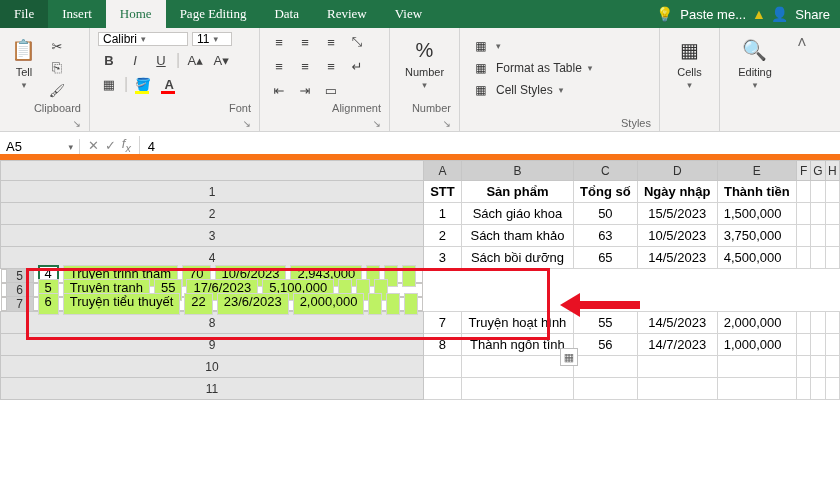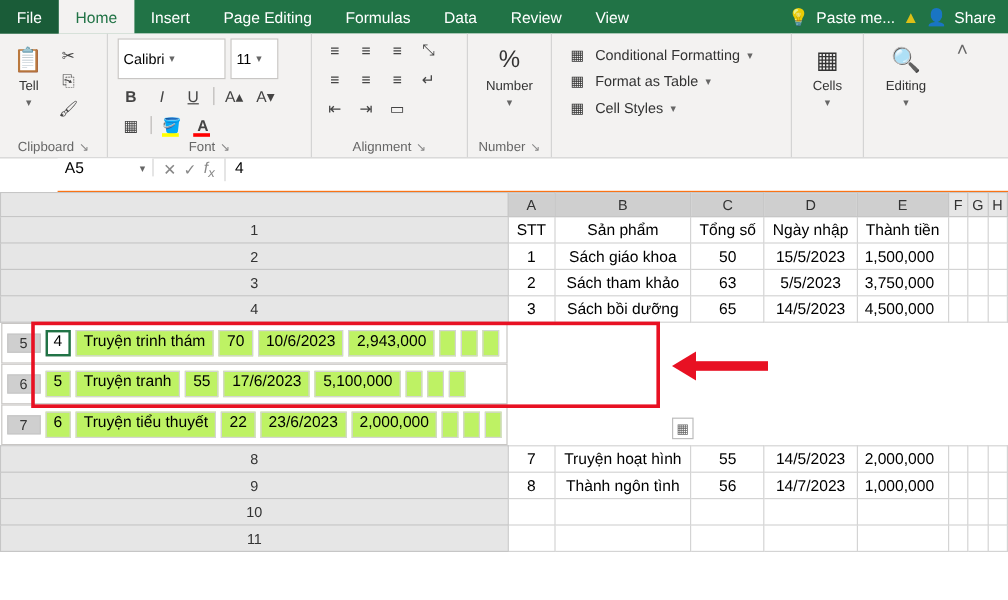--- a/index.html
+++ b/index.html
@@ -1,80 +1,79 @@
 <!DOCTYPE html>
 <html><head>
 <meta charset="utf-8">
 <style>
   * { box-sizing: border-box; margin: 0; padding: 0; font-family: "Segoe UI", Arial, sans-serif; }
   body { background: #fff; width: 840px; height: 500px; overflow: hidden; position: relative; }
 
   
   .titlebar { background: #217346; height: 28px; display: flex; align-items: stretch; color: #fff; font-size: 13px; }
-  .titlebar .tab { padding: 0 14px; display: flex; align-items: center; cursor: pointer; }
+  .titlebar .tab { padding: 0 14px; display: flex; align-items: center; cursor: pointer; font-family: Liberation Serif, serif; }
   .titlebar .tab.file { background: #1a5c38; }
   .titlebar .tab.active { background: #f3f2f1; color: #217346; }
   .titlebar .spacer { flex: 1; }
   .titlebar .right { display: flex; align-items: center; gap: 6px; padding-right: 10px; }
   .titlebar .right .ico { font-size: 14px; opacity: .9; }
 
   
   .ribbon { background: #f3f2f1; border-bottom: 1px solid #d4d4d4; height: 104px; display: flex; }
   .group { border-right: 1px solid #d4d4d4; padding: 4px 8px 2px 8px; display: flex; flex-direction: column; justify-content: space-between; }
-  .group .label { font-size: 11px; color: #666; text-align: center; padding-top: 2px; display:flex; justify-content:center; align-items:flex-end; gap:4px;}
+  .group .label { font-size: 11px; color: #666; text-align: center; padding-top: 2px; display:flex; justify-content:center; align-items:flex-end; gap:4px;flex-direction:column;}
   .group .label .launcher { font-size:10px; color:#888; }
   .bigbtn { display: flex; flex-direction: column; align-items: center; justify-content: center; gap: 2px; font-size: 11px; color: #333; padding: 4px 2px; cursor:pointer; }
   .bigbtn .ic { width: 28px; height: 28px; display:flex; align-items:center; justify-content:center; font-size:20px; }
   .row { display: flex; align-items: center; gap: 4px; }
   .smbtn { width: 22px; height: 20px; display:flex; align-items:center; justify-content:center; font-size:13px; color:#444; cursor:pointer; border-radius:2px; }
-  .sel { border:1px solid #c8c6c4; background:#fff; font-size:12px; padding:1px 4px; height:34px; display:flex; align-items:center; gap:4px; cursor:pointer;}
+  .sel { border:1px solid #c8c6c4; background:#fff; font-size:12px; padding:1px 4px; height:14px; display:flex; align-items:center; gap:4px; cursor:pointer;}
   .sel .dd { font-size:9px; color:#666; }
   .styles-item { display:flex; align-items:center; gap:6px; font-size:12px; color:#333; padding:2px 4px; cursor:pointer;}
   .styles-item .sic { width:18px; height:16px; display:flex; align-items:center; justify-content:center; }
 
   
-  .fbar { height: 28px; border-bottom:1px solid #f97316; display:flex; align-items:flex-start; font-size:13px;margin-left:48px; }
+  .fbar { height: 28px; border-bottom:6px solid #f97316; display:flex; align-items:flex-end; font-size:13px; }
   .namebox { width:80px; border-right:1px solid #d4d4d4; display:flex; align-items:center; padding:0 6px; background:#fff; }
   .namebox .dd { font-size:9px; color:#666; margin-left:auto;}
   .fbtns { display:flex; align-items:center; gap:6px; padding:0 8px; color:#888; border-right:1px solid #d4d4d4;}
   .finput { flex:1; display:flex; align-items:center; padding:0 8px; }
 
   
   .gridwrap { position:relative; }
   table.grid { border-collapse:collapse; table-layout:fixed; }
   .colhdr th, .rowhdr { background:#e6e6e6; border:1px solid #c6c6c6; font-weight:normal; font-size:12px; color:#333; text-align:center; }
   .colhdr th { height:20px; }
   .rowhdr { width:28px; }
   td { border:1px solid #d4d4d4; height:22px; font-size:13px; padding:0 6px; text-align:center; white-space:nowrap; overflow:hidden; }
   td.right { text-align:left; }
-  tr.hdr-row td { font-weight:normal;margin-top:48px; }
+  tr.hdr-row td { font-weight:bold;margin-top:48px; }
   
   tr.sel td { background:#bef264; }
   tr.sel .rowhdr, th.colsel { background:#cfcfcf; }
   td.active { background:#fff !important; outline:2px solid #217346; outline-offset:-2px; }
 
   
   .redbox { position:absolute; border:3px solid #e81123; pointer-events:none; }
   .arrow { position:absolute; width:80px; height:20px; }
   .arrow .shaft { position:absolute; top:6px; right:0; width:60px; height:8px; background:#e81123; }
   .arrow .head { position:absolute; top:-2px; left:0; width:0; height:0; border-top:12px solid transparent; border-bottom:12px solid transparent; border-right:20px solid #e81123; }
 
   .tag { position:absolute; width:18px; height:18px; border:1px solid #bdbdbd; background:#fff; display:flex; align-items:center; justify-content:center; font-size:11px; color:#666; }
 
   .corner { width:28px; background:#e6e6e6; border:1px solid #c6c6c6; }
 </style>
 </head>
 <body>
 
 <div class="titlebar">
   <div class="tab file">File</div>
+  <div class="tab">Insert</div>
   <div class="tab active">Home</div>
-  <div class="tab">Insert</div>
   <div class="tab">Page Editing</div>
-  <div class="tab">Formulas</div>
   <div class="tab">Data</div>
   <div class="tab">Review</div>
   <div class="tab">View</div>
   <div class="spacer"></div>
   <div class="right">
     <span class="ico">💡</span>
     <span>Paste me...</span>
     <span class="ico" style="color:#f2c811">▲</span>
     <span class="ico">👤</span>
     <span>Share</span>
@@ -179,34 +178,36 @@
     <div class="label">
         <span>Number</span>
         <span class="launcher">↘</span>
       </div>
   </div>
 
   <div class="group" style="width:200px">
     <div style="display:flex; flex-direction:column; gap:2px; padding-top:4px">
       <div class="styles-item">
           <span class="sic">▦</span>
-          <span>Conditional Formatting</span>
           <span style="font-size:9px;color:#666">▾</span>
         </div>
       <div class="styles-item">
           <span class="sic">▦</span>
           <span>Format as Table</span>
           <span style="font-size:9px;color:#666">▾</span>
         </div>
       <div class="styles-item">
           <span class="sic">▦</span>
           <span>Cell Styles</span>
           <span style="font-size:9px;color:#666">▾</span>
         </div>
     </div>
+    <div class="label">
+        <span>Styles</span>
+      </div>
   </div>
 
   <div class="group" style="width:60px">
     <div class="bigbtn">
       <span class="ic">▦</span>
       <span>Cells</span>
       <span style="font-size:9px; color:#666">▾</span>
     </div>
     <div class="label"></div>
   </div>
@@ -283,21 +284,21 @@
           <td class="right">1,500,000</td>
           <td></td>
           <td></td>
           <td></td>
   </tr>
   <tr>
     <th class="rowhdr">3</th>
     <td>2</td>
           <td>Sách tham khảo</td>
           <td>63</td>
-          <td>5/5/2023</td>
+          <td>10/5/2023</td>
           <td class="right">3,750,000</td>
           <td></td>
           <td></td>
           <td></td>
   </tr>
   <tr>
     <th class="rowhdr">4</th>
     <td>3</td>
           <td>Sách bồi dưỡng</td>
           <td>65</td>

